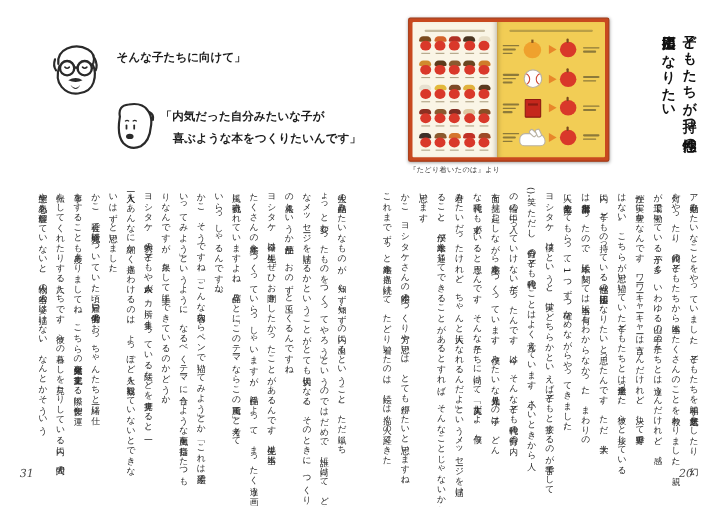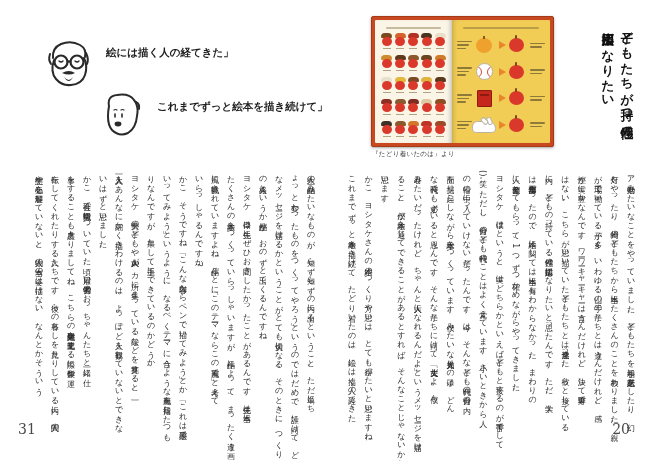--- a/index.html
+++ b/index.html
@@ -28,21 +28,21 @@
   
   .page-title{
     position:absolute;top:22px;right:13px;height:160px;
     font-weight:bold;color:#111;
   }
   .page-title p{margin:0;font-size:12.5px;line-height:19px;letter-spacing:1px;white-space:nowrap;}
 
   
   .pageno{
     position:absolute;bottom:24px;font-family:"DejaVu Serif",serif;
-    font-size:14px;color:#4a4a4a;
+    font-style:italic;font-size:10px;color:#4a4a4a;
   }
   .pageno-left{left:18px;}
   .pageno-right{right:20px;}
   .quote-text{position:absolute;font-weight:bold;color:#1c1c1c;font-size:10.5px;line-height:20px;white-space:nowrap;}
   .quote-text .l2{padding-left:11px;}
   .portrait{position:absolute;}
 
   
   .book{
     position:absolute;left:371px;top:16px;width:183px;height:131px;
@@ -106,36 +106,37 @@
         <circle cx="17" cy="24" r="6.5" stroke-width="2.2"></circle>
         <circle cx="33" cy="24" r="6.5" stroke-width="2.2"></circle>
         <path d="M23.5 24 Q25 22.5 26.5 24"></path>
         <path d="M15 23 q2 2 4 0" stroke-width="1.4"></path>
         <path d="M31 23 q2 2 4 0" stroke-width="1.4"></path>
       </g>
       <path d="M18 35 q7 -4 13 0 q-6 3 -13 0" fill="#2a2a2a"></path>
       <path d="M20 39 q5 6 9 0 q-4 8 -9 0" fill="#2a2a2a"></path>
     </svg>
     <div class="quote-text" style="left:95px;top:42px;">
-      <div class="l2">絵には描く人の経てきた」</div>
+      <div class="l2">そんな子たちに向けて」</div>
     </div>
 
     <svg class="portrait" style="left:101px;top:92px;" width="42" height="46" viewBox="0 0 42 46">
       <g fill="none" stroke="#2a2a2a" stroke-width="2" stroke-linecap="round">
         <path d="M8 14 Q6 4 16 3 Q28 1 33 8 Q38 14 36 24 Q35 36 27 41 Q18 45 11 38 Q5 31 8 14"></path>
         <path d="M35 10 q4 2 3 7"></path>
         <path d="M14 22 q0 2 0 3" stroke-width="1.6"></path>
         <path d="M21 22 q0 2 0 3" stroke-width="1.6"></path>
         <path d="M13 18 q1.5 -1 3 0" stroke-width="1.2"></path>
         <path d="M20 18 q1.5 -1 3 0" stroke-width="1.2"></path>
       </g>
       <ellipse cx="17" cy="32" rx="3.4" ry="2.4" fill="#2a2a2a"></ellipse>
     </svg>
     <div class="quote-text" style="left:146px;top:96px;">
-      <div class="l2">これまでずっと絵本を描き続けて」</div>
+      <div class="l1">「内気だった自分みたいな子が</div>
+      <div class="l2">喜ぶような本をつくりたいんです」</div>
     </div>
 
     <div class="vtext vbody vbody-left">
         <p>人生の結晶みたいなものが、知らず知らずの内に出るということ。ただ単に「ち</p>
         <p>ょっと変わったものをつくってやろう」というのではだめで、誰に向けて、どん</p>
         <p>なメッセージを届けるかということがとても大切になる。そのときに、つくり手</p>
         <p>の人格というか品性が、おのずと出てくるんですね。</p>
         <p>ヨシタケ　今日は先生にぜひお聞きしたかったことがあるんです。先生は本当に</p>
         <p>たくさんの絵本をつくっていらっしゃいますが、作品によって、まったく違う画</p>
         <p>風に挑戦されていますよね。作品ごとに「このテーマならこの画風で」と考えて</p>

